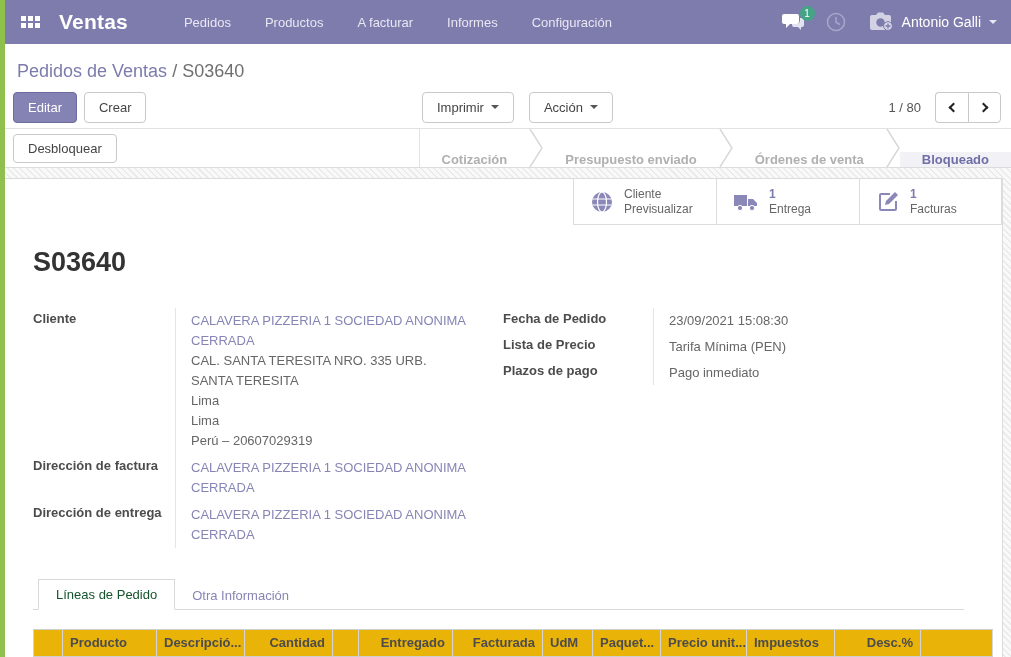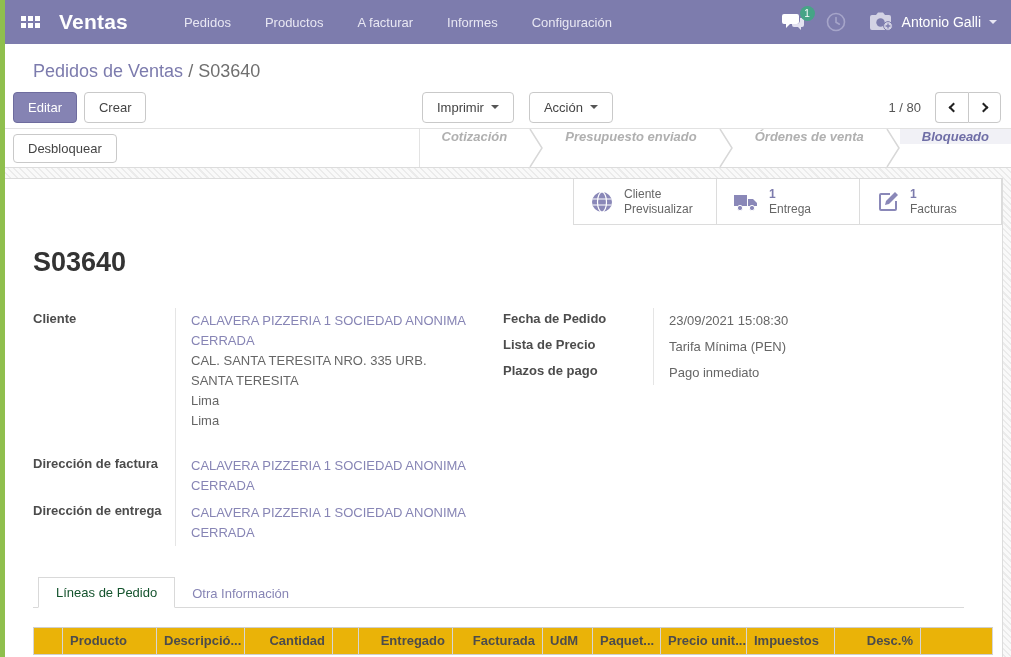--- a/index.html
+++ b/index.html
@@ -18,21 +18,21 @@
   .nav-menu { display:flex; margin-left:56px; gap:34px; }
   .nav-item { color:#e8e7f3; font-size:13px; cursor:pointer; white-space:nowrap; }
   .nav-right { margin-left:auto; display:flex; align-items:center; gap:22px; }
   .nav-chat { position:relative; cursor:pointer; display:flex; }
   .badge { position:absolute; top:-7px; right:-11px; background:#46a486; color:#fff; font-size:10px; min-width:15px; height:15px; border-radius:8px; display:flex; align-items:center; justify-content:center; padding:0 3px; }
   .nav-user { display:flex; align-items:center; gap:8px; cursor:pointer; }
   .nav-user-name { color:#fff; font-size:14px; }
   .caret-down { width:0; height:0; border-left:4px solid transparent; border-right:4px solid transparent; border-top:4px solid #e8e7f3; }
 
   
-  .breadcrumb-row { height:42px; display:flex; align-items:flex-end; padding:0 0 4px 12px; background:#fff;margin-left:16px; }
+  .breadcrumb-row { height:42px; display:flex; align-items:flex-end; padding:0 0 4px 12px; background:#fff; }
   .breadcrumb { font-size:18px; }
   .bc-link { color:#7c7bad; cursor:pointer; }
   .bc-sep, .bc-current { color:#6f6f6f; }
 
   
   .controls-row { height:43px; display:flex; align-items:center; padding:0 10px 0 8px; border-bottom:1px solid #e2e2e2; background:#fff; }
   .btn { display:inline-flex; align-items:center; gap:7px; height:31px; padding:0 14px; border:1px solid #c9c9c9; border-radius:4px; background:#fff; color:#444; font-size:13px; cursor:pointer; }
   .btn-primary { background:#8583b3; border-color:#6e6c9e; color:#fff; }
   .btn + .btn { margin-left:7px; }
   .controls-center { flex:1; display:flex; justify-content:center; gap:8px; }
@@ -43,21 +43,21 @@
   .pager-btn { width:33px; height:31px; border:1px solid #c9c9c9; background:#fff; display:flex; align-items:center; justify-content:center; cursor:pointer; }
   .pager-btn:first-child { border-radius:4px 0 0 4px; border-right:none; }
   .pager-btn:last-child { border-radius:0 4px 4px 0; }
   .chev { display:inline-block; width:7px; height:7px; border-right:2px solid #222; border-bottom:2px solid #222; }
   .chev.left { transform:rotate(135deg); margin-left:3px; }
   .chev.right { transform:rotate(-45deg); margin-right:3px; }
 
   
   .statusbar-row { height:39px; display:flex; align-items:center; padding-left:8px; border-bottom:1px solid #dcdcdc; background:#fff; }
   .btn-unlock { height:29px; }
-  .status-steps { margin-left:auto; display:flex; align-items:flex-start; height:100%; border-left:1px solid #e3e3e3;font-style:italic; }
+  .status-steps { margin-left:auto; display:flex; align-items:flex-end; height:100%; border-left:1px solid #e3e3e3; }
   .step { display:flex; align-items:center; padding:0 22px; font-weight:bold; color:#b0b0b0; font-size:13px; cursor:pointer; white-space:nowrap; }
   .step.active { color:#6f6ea6; background:#f1f1f6; }
   .step-arrow { display:flex; align-items:center; }
 
   
   .sheet-bg { flex:1; background:repeating-linear-gradient(45deg,#ebebeb 0px,#ebebeb 1.5px,#f9f9f9 1.5px,#f9f9f9 4.5px); padding:10px 8px 0 0; overflow:hidden; }
   .sheet { background:#fff; border:1px solid #dcdcdc; border-left:none; border-bottom:none; height:100%; }
 
   
   .button-box { display:flex; justify-content:flex-end; }
@@ -253,20 +253,21 @@
           <div class="groups">
             <div class="group-left">
               <div class="frow big">
                 <div class="flabel">Cliente</div>
                 <div class="fvalue">
                   <span class="flink">CALAVERA PIZZERIA 1 SOCIEDAD ANONIMA CERRADA</span>
                   <div class="addr-line">CAL. SANTA TERESITA NRO. 335 URB.</div>
                   <div class="addr-line">SANTA TERESITA</div>
                   <div class="addr-line">Lima</div>
                   <div class="addr-line">Lima</div>
+                  <div class="addr-line">Perú – 20607029319</div>
                 </div>
               </div>
               <div class="frow">
                 <div class="flabel">Dirección de factura</div>
                 <div class="fvalue"><span class="flink">CALAVERA PIZZERIA 1 SOCIEDAD ANONIMA CERRADA</span></div>
               </div>
               <div class="frow">
                 <div class="flabel">Dirección de entrega</div>
                 <div class="fvalue"><span class="flink">CALAVERA PIZZERIA 1 SOCIEDAD ANONIMA CERRADA</span></div>
               </div>

